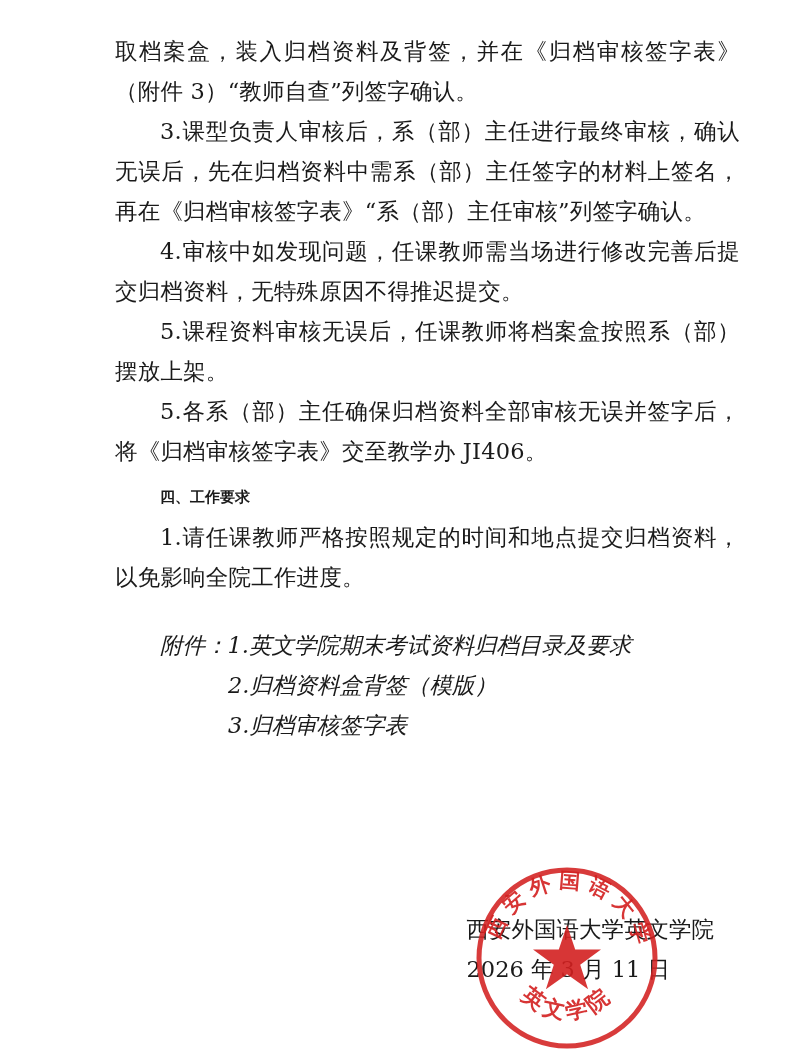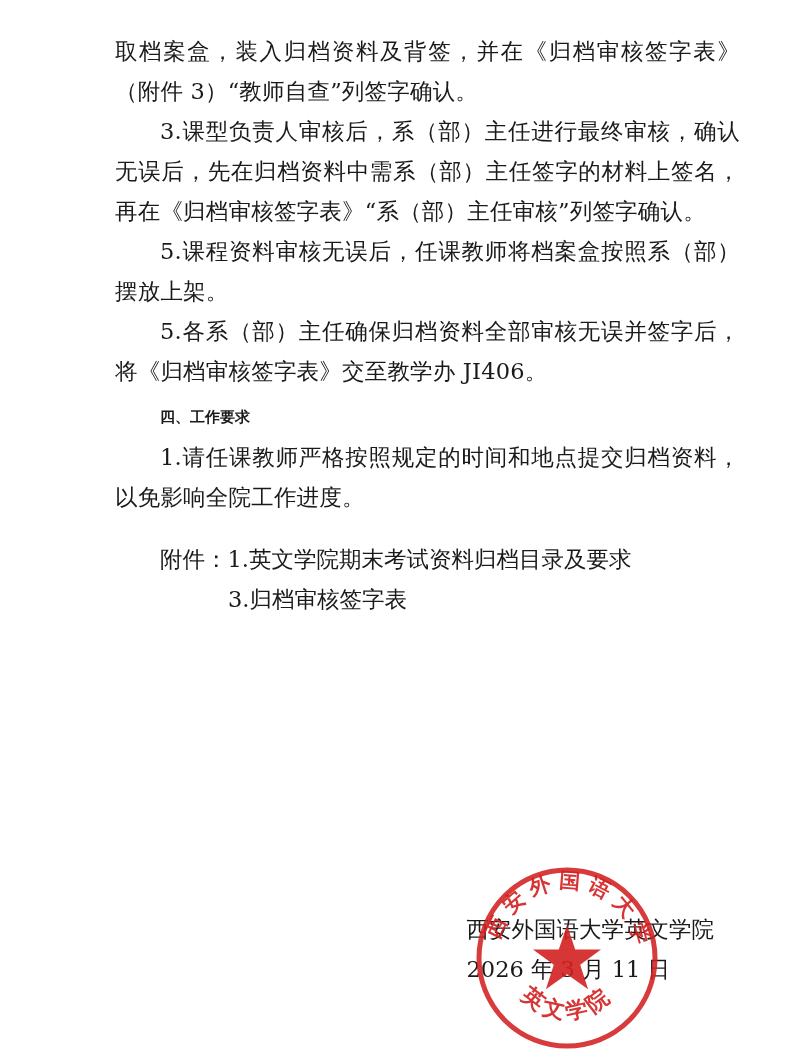--- a/index.html
+++ b/index.html
@@ -39,21 +39,23 @@
     line-height: 40px;
     font-weight: bold;
     text-indent: 45px;
     margin: 0;
     padding-top: 6px;
   }
   .gap {
     height: 22px;
   }
   .attach-block {
+    margin-top: 6px;
     padding-left: 45px;
+    font-style: italic;
   }
   .attach-line {
     font-size: 22.5px;
     line-height: 40px;
     white-space: pre;
   }
   .attach-line.sub {
     padding-left: 68px;
   }
   .sign-block {
@@ -77,31 +79,33 @@
   }
   .stamp svg { display: block; }
 </style>
 </head>
 <body>
 
 <div class="page">
 
   <p class="para">取档案盒，装入归档资料及背签，并在《归档审核签字表》（附件 3）“教师自查”列签字确认。</p>
   <p class="para indent">3.课型负责人审核后，系（部）主任进行最终审核，确认无误后，先在归档资料中需系（部）主任签字的材料上签名，再在《归档审核签字表》“系（部）主任审核”列签字确认。</p>
+  <p class="para indent">4.审核中如发现问题，任课教师需当场进行修改完善后提交归档资料，无特殊原因不得推迟提交。</p>
   <p class="para indent">5.课程资料审核无误后，任课教师将档案盒按照系（部）摆放上架。</p>
   <p class="para indent">5.各系（部）主任确保归档资料全部审核无误并签字后，将《归档审核签字表》交至教学办 JI406。</p>
 
   <p class="heading">四、工作要求</p>
 
   <p class="para indent">1.请任课教师严格按照规定的时间和地点提交归档资料，以免影响全院工作进度。</p>
 
   <div class="gap"></div>
 
   <div class="attach-block">
     <div class="attach-line"><span>附件：</span><span>1.英文学院期末考试资料归档目录及要求</span></div>
+    <div class="attach-line sub">2.归档资料盒背签（模版）</div>
     <div class="attach-line sub">3.归档审核签字表</div>
   </div>
 
   <div class="sign-block">
     <div class="sign-line">西安外国语大学英文学院</div>
     <div class="sign-line">2026 年 3 月 11 日</div>
   </div>
 
   <div class="stamp">
     <svg width="190" height="190" viewBox="0 0 190 190" xmlns="http://www.w3.org/2000/svg">

